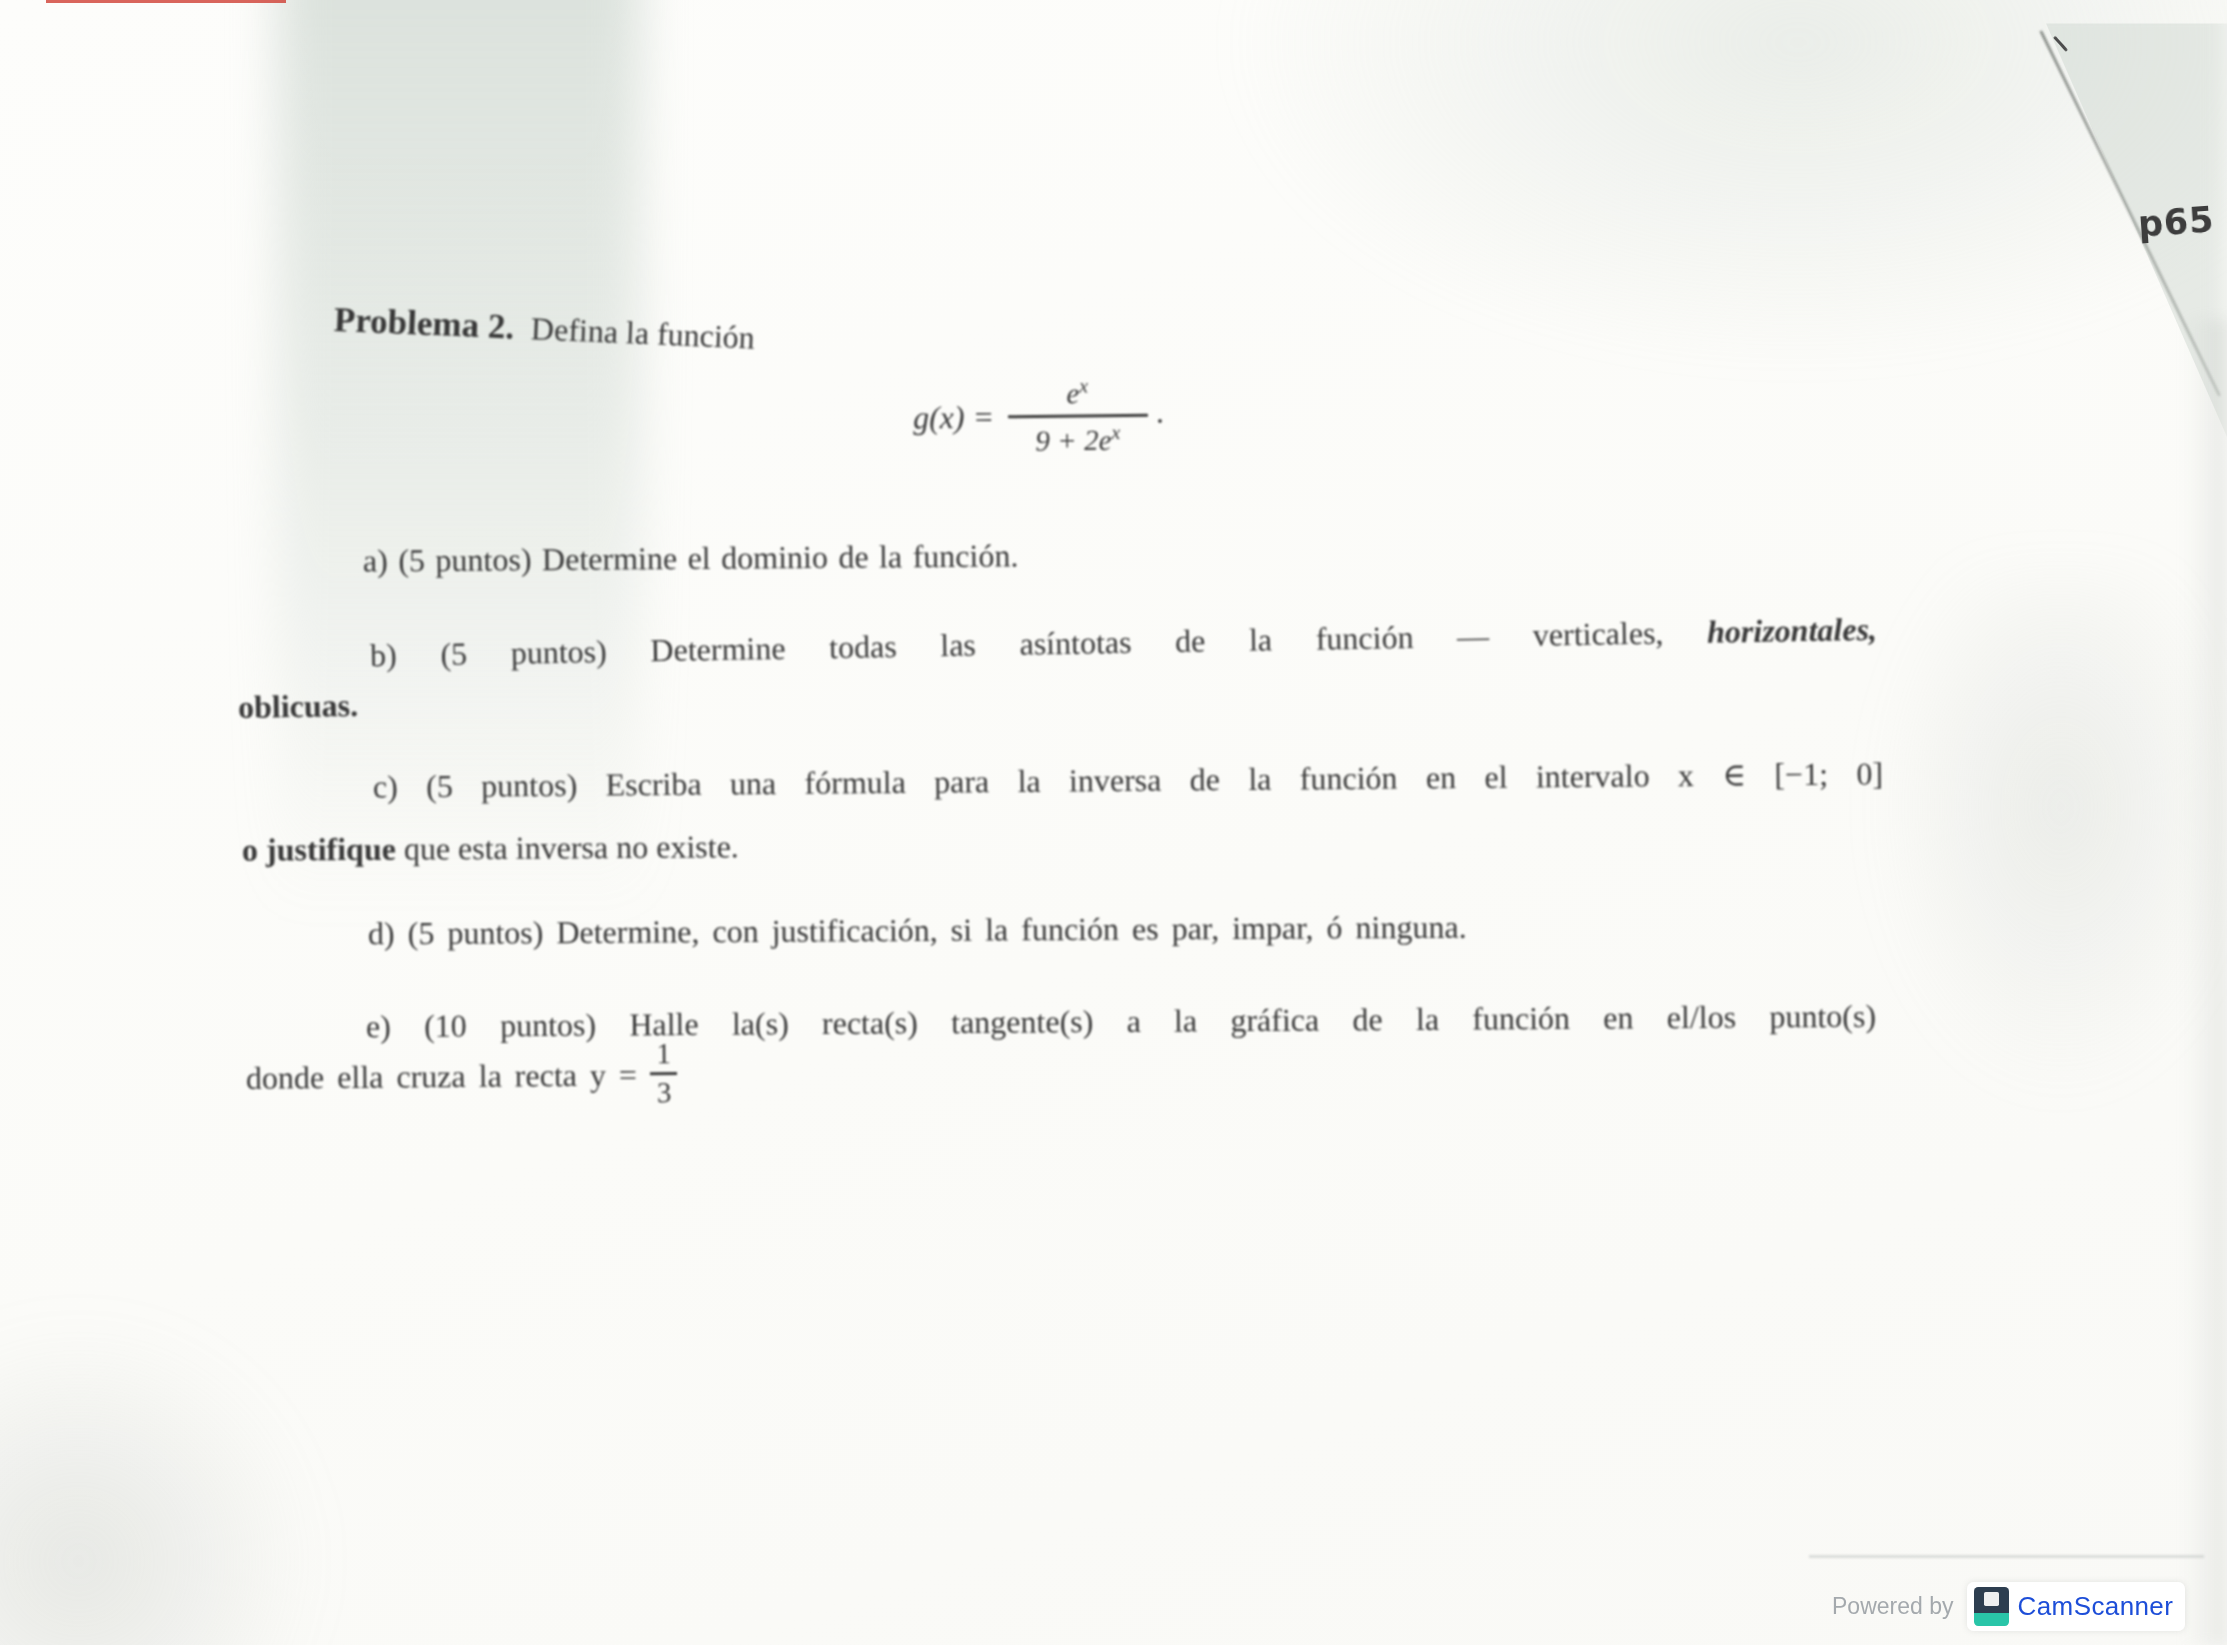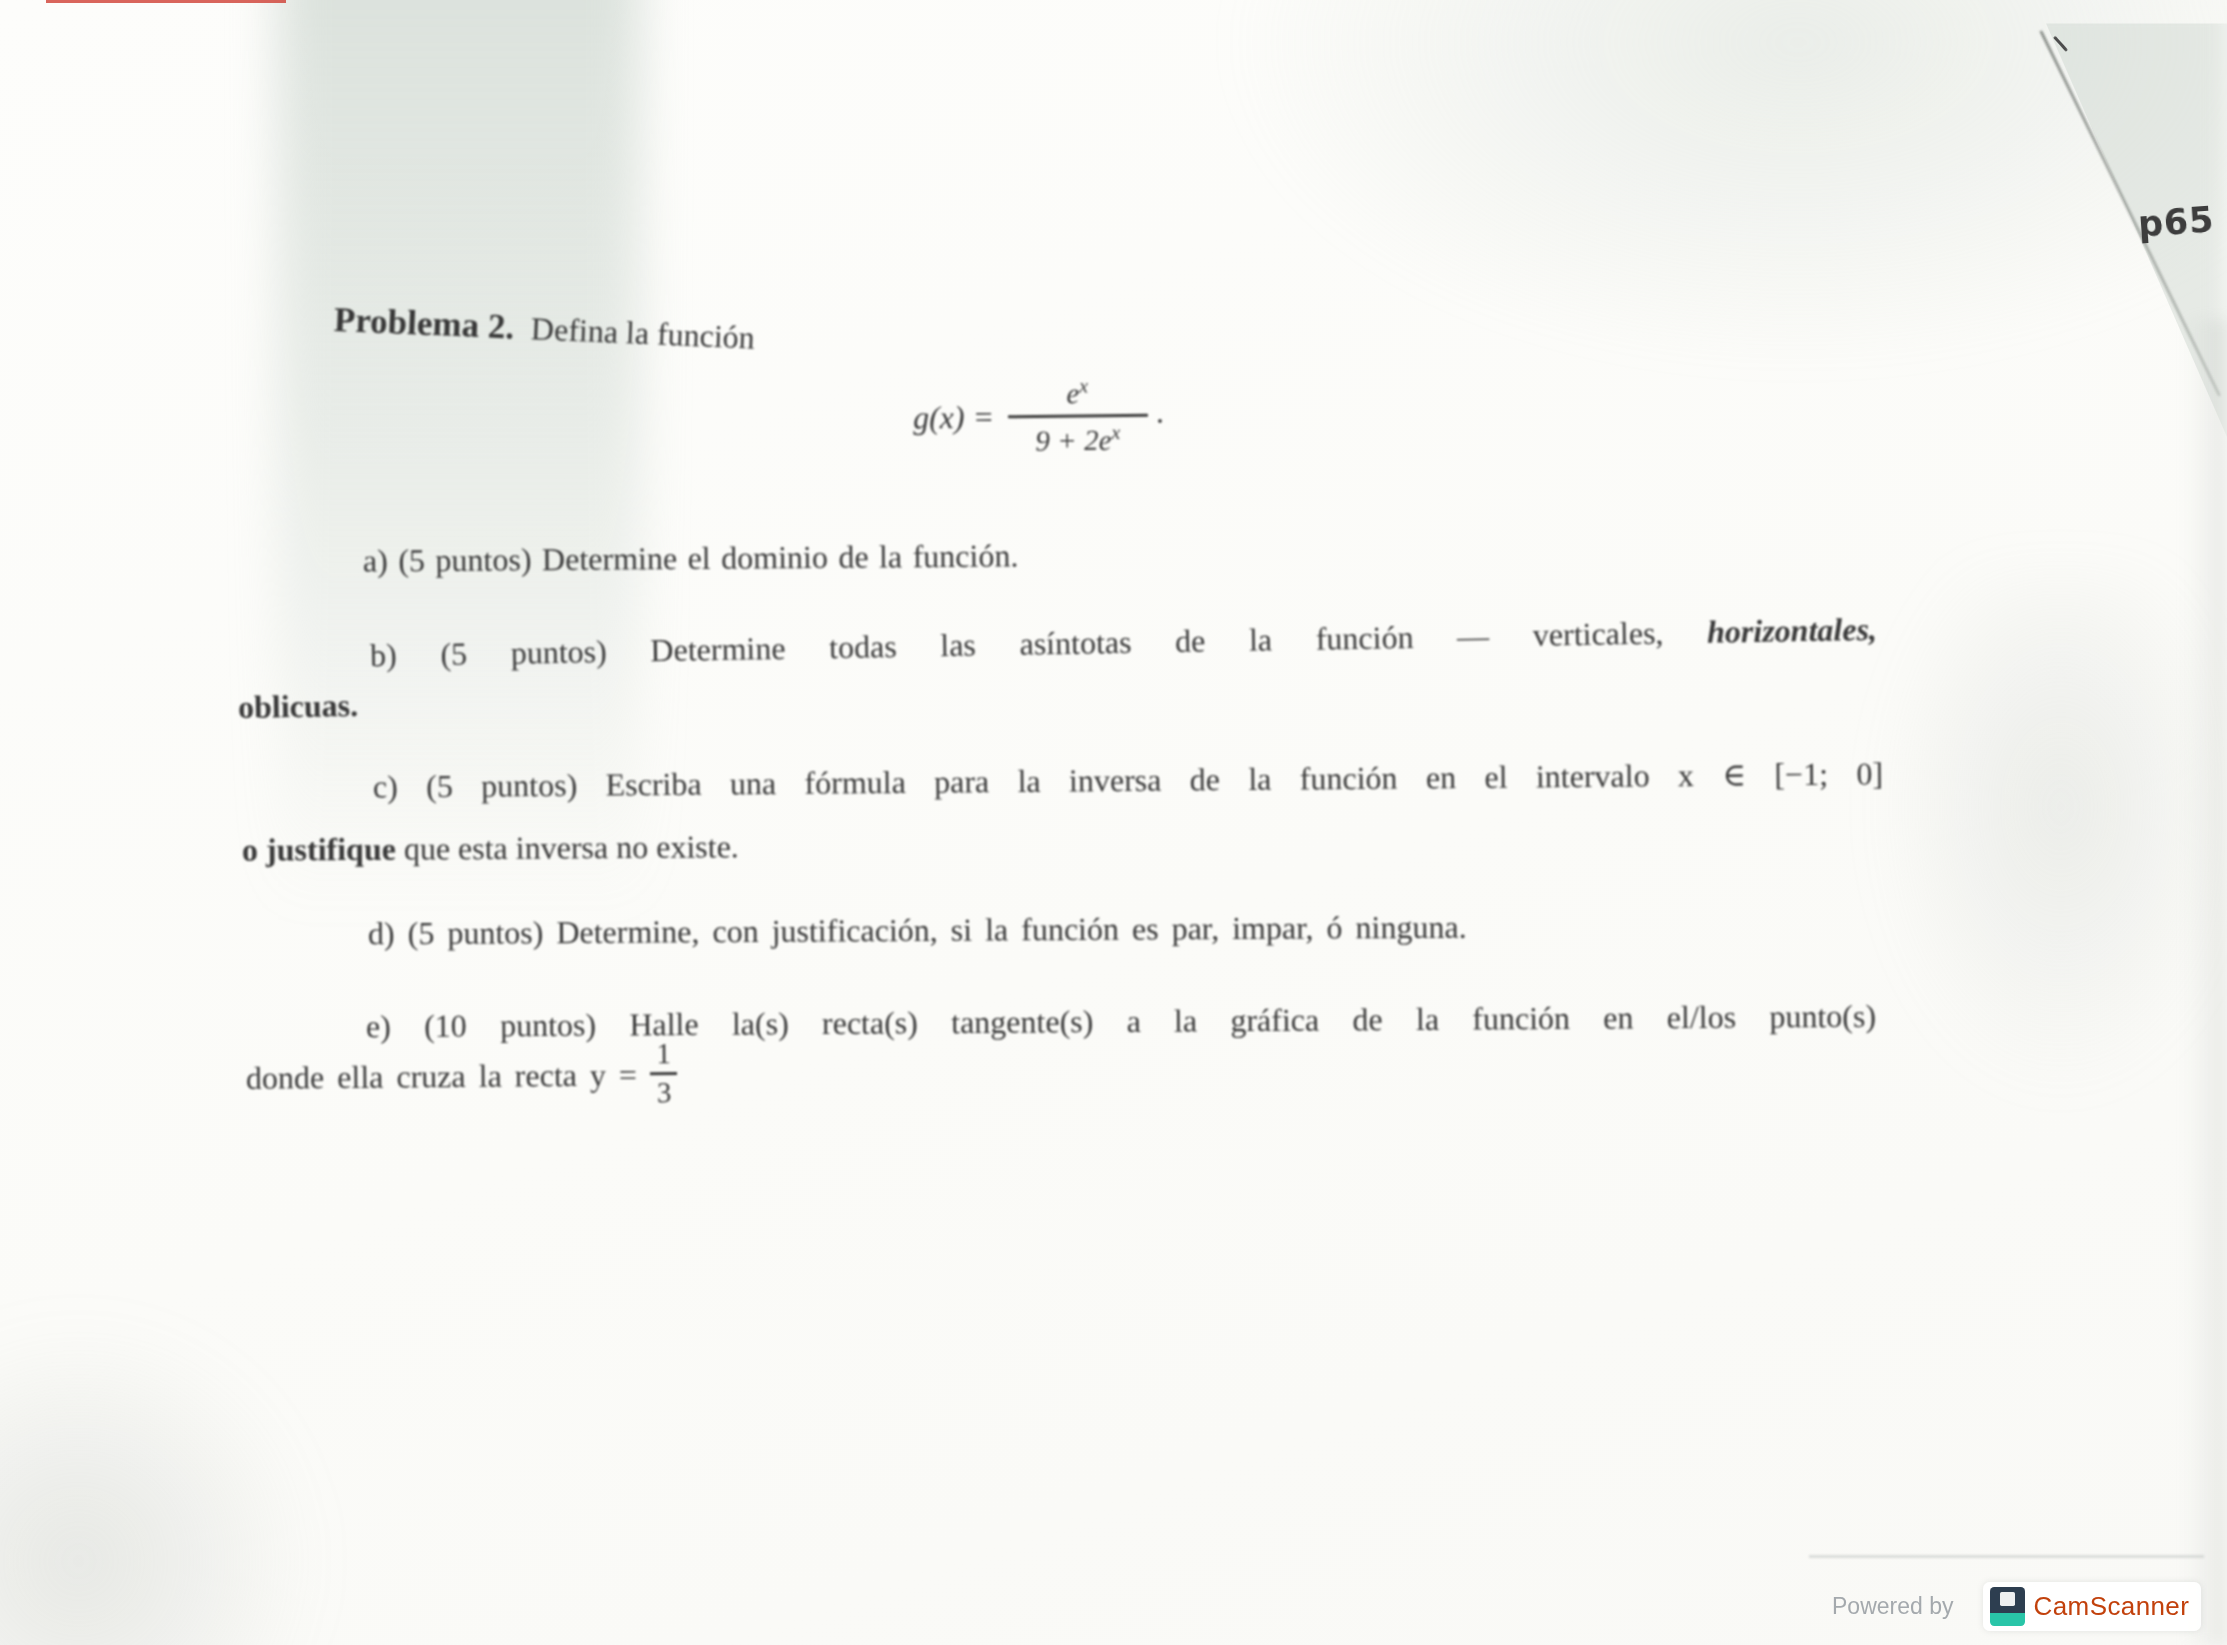--- a/index.html
+++ b/index.html
@@ -95,21 +95,21 @@
   .sfrac .bar{width:27px;height:2.5px;background:#3a3a3a;margin:2.5px 0;}
   
   .corner-mark{
     position:absolute;left:2138px;top:202px;
     font-family:"DejaVu Sans",sans-serif;font-weight:bold;font-size:35px;
     color:#3d3d3d;transform:rotate(-4deg);letter-spacing:0.8px;filter:blur(0.6px);
   }
   
   .watermark{
     position:absolute;left:1832px;top:1581px;height:50px;
-    display:flex;align-items:center;gap:30px;
+    display:flex;align-items:center;gap:14px;
     font-family:"Liberation Sans","DejaVu Sans",sans-serif;
   }
   .wm-powered{font-size:23px;color:#a4a9ad;filter:blur(0.3px);}
   .wm-pill{
     display:flex;align-items:center;gap:8.4px;
     background:rgba(255,255,255,.92);
     border-radius:6.7px;padding:5px 11.8px 5px 6.7px;
     box-shadow:0 0 6.7px rgba(120,125,128,.18);
   }
   .wm-logo{position:relative;width:35px;height:39px;border-radius:4.2px;overflow:hidden;flex:0 0 auto;}
@@ -184,18 +184,18 @@
   </div>
 
   <div class="watermark">
     <span class="wm-powered">Powered by</span>
     <span class="wm-pill">
       <span class="wm-logo">
         <span class="top" style="background: rgb(45, 62, 80);"></span>
         <span class="bottom" style="background: rgb(41, 197, 168);"></span>
         <span class="doc"></span>
       </span>
-      <span class="wm-brand" style="color: #c2410c;">CamScanner</span>
+      <span class="wm-brand" style="color: #1d4ed8;">CamScanner</span>
     </span>
   </div>
 
 </div>
 
 
 </body></html>

